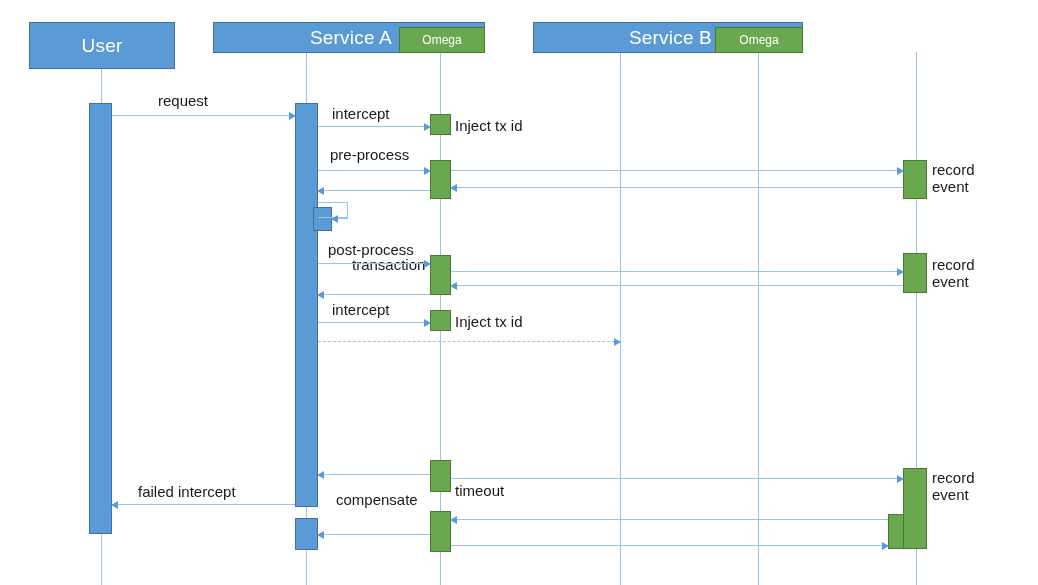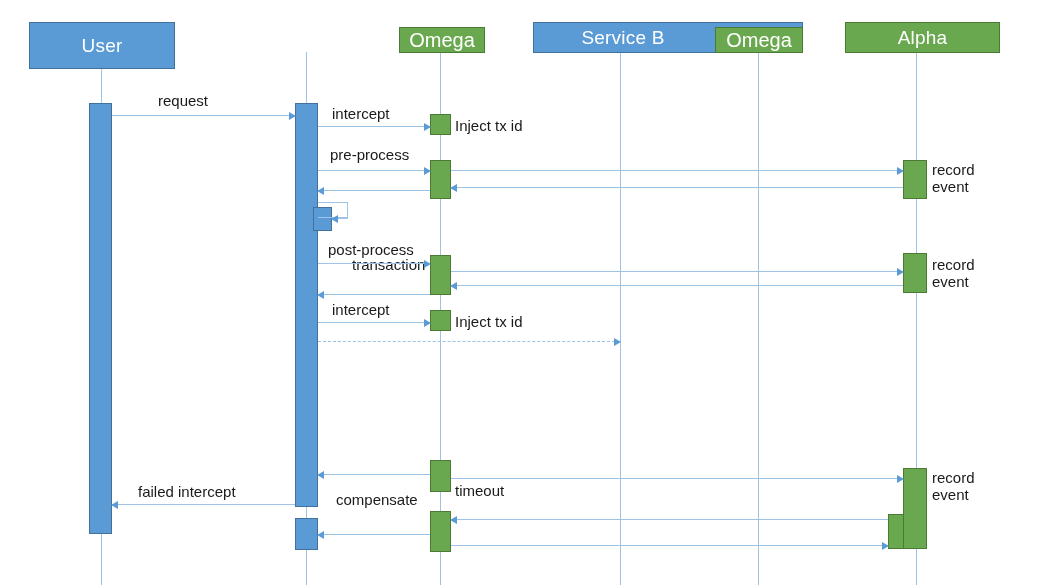--- a/index.html
+++ b/index.html
@@ -15,21 +15,21 @@
   }
   .head.blue{background:#5b9bd5;border:1px solid #41719c;}
   .head.green{background:#6aa84f;border:1px solid #4a7a33;}
   .head .title{pointer-events:none;}
 
   
   .omega{
     position:absolute;box-sizing:border-box;
     background:#6aa84f;border:1px solid #4a7a33;
     display:flex;align-items:center;justify-content:center;
-    color:#fff;font-size:20px;white-space:nowrap;
+    color:#fff;font-size:12px;white-space:nowrap;
   }
 
   
   .lifeline{position:absolute;width:1px;background:#9dc3e6;}
 
   
   .act{position:absolute;box-sizing:border-box;}
   .act.blue{background:#5b9bd5;border:1px solid #41719c;}
   .act.green{background:#6aa84f;border:1px solid #4a7a33;}
 
@@ -60,34 +60,34 @@
   <div class="lifeline" style="left:306px;top:52px;height:533px;"></div>
   <div class="lifeline" style="left:440px;top:52px;height:533px;"></div>
   <div class="lifeline" style="left:620px;top:52px;height:533px;"></div>
   <div class="lifeline" style="left:758px;top:52px;height:533px;"></div>
   <div class="lifeline" style="left:916px;top:52px;height:533px;"></div>
 
   <div class="head blue" style="left:29px;top:22px;width:146px;height:47px;">
     <span class="title">User</span>
   </div>
 
+  <div class="head blue" style="left:213px;top:22px;width:272px;height:31px;justify-content:flex-end;padding-right:92px;">
+    <span class="title">Service A</span>
+  </div>
   <div class="omega" style="left:399px;top:27px;width:86px;height:26px;">
     <span>Omega</span>
   </div>
 
-  <div class="head blue" style="left:533px;top:22px;width:270px;height:31px;padding-right:90px;">
+  <div class="head blue" style="left:533px;top:22px;width:270px;height:31px;justify-content:flex-end;padding-right:90px;">
     <span class="title">Service B</span>
   </div>
   <div class="omega" style="left:715px;top:27px;width:88px;height:26px;">
     <span>Omega</span>
   </div>
 
-  <div class="head green" style="left:845px;top:22px;width:155px;height:31px;">
-    <span class="title">Alpha</span>
-  </div>
 
   <div class="act blue" style="left:89px;top:103px;width:23px;height:431px;"></div>
 
   <div class="act blue" style="left:295px;top:103px;width:23px;height:404px;"></div>
 
   <div class="act blue" style="left:313px;top:207px;width:19px;height:24px;"></div>
 
   <div class="act blue" style="left:295px;top:518px;width:23px;height:32px;"></div>
 
   <div class="act green" style="left:430px;top:114px;width:21px;height:21px;"></div>

